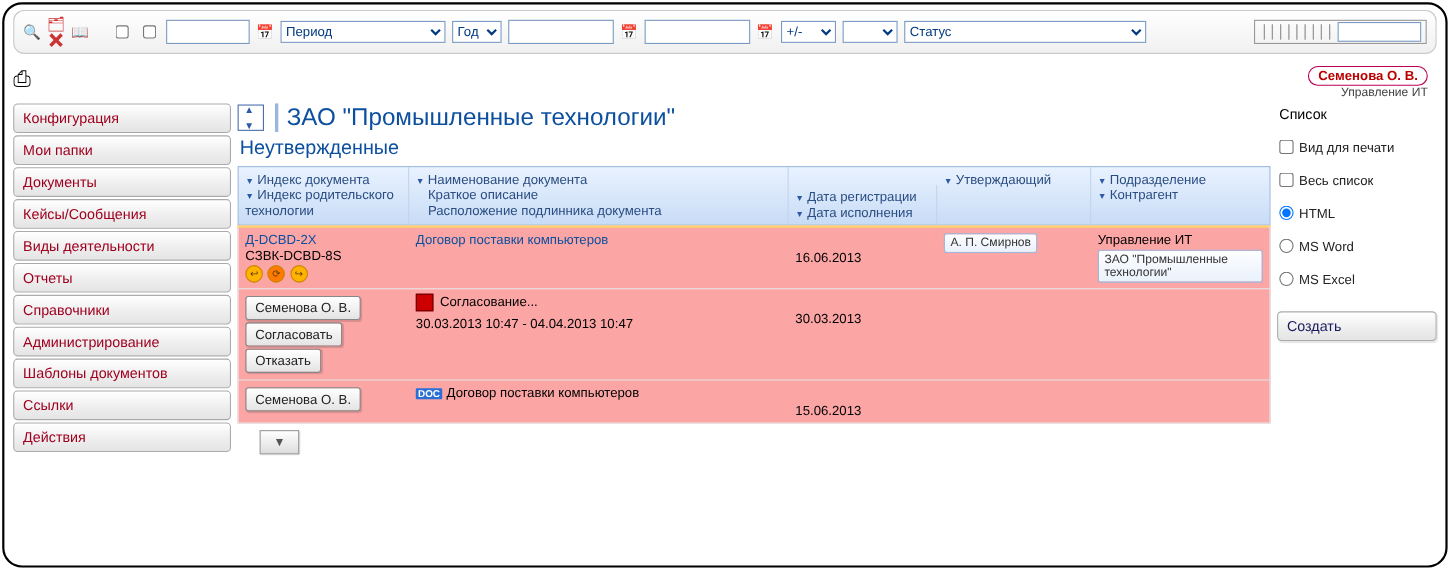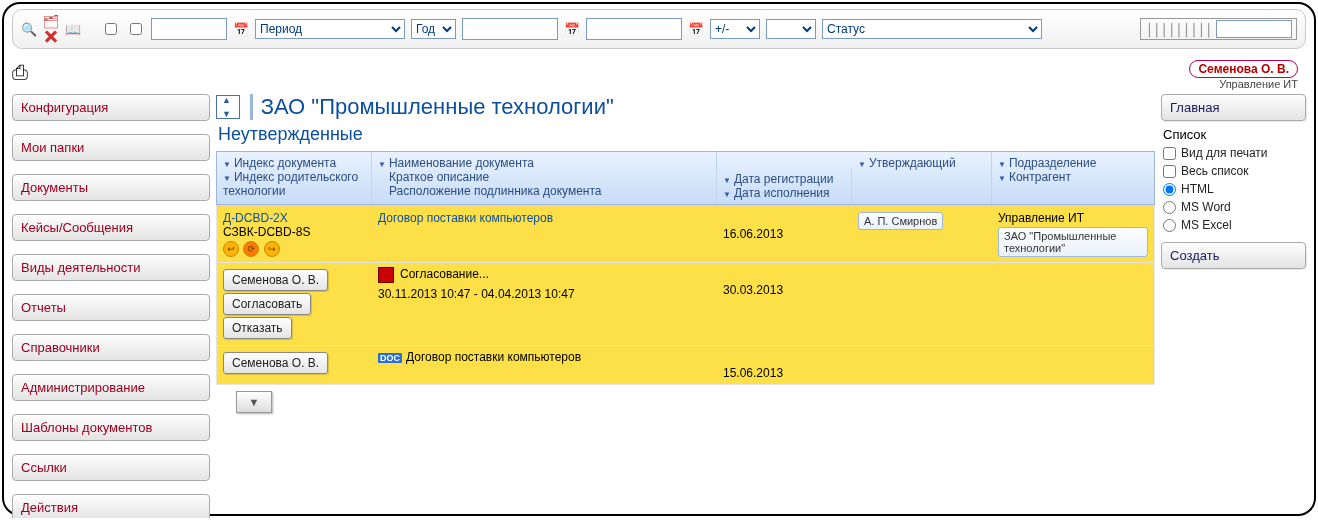--- a/index.html
+++ b/index.html
@@ -93,21 +93,21 @@
   
   .maingrid {
     display:flex;
     margin-top:4px;
     gap:6px;
   }
   .leftnav {
     width:198px;
     display:flex;
     flex-direction:column;
-    gap:13px;
+    gap:2px;
   }
   .nav-btn {
     background: linear-gradient(#ffffff,#f0f0f0 50%,#e4e4e4);
     border:1px solid #aaa;
     border-radius:4px;
     padding:5px 8px;
     text-align:left;
     font-size:13px;
     color:#a00020;
     cursor:pointer;
@@ -163,21 +163,21 @@
   .c2{width:345px;}
   .c3{width:135px;margin-top:16px;}
   .c4{width:140px;}
   .c5{flex:1;}
   
   .trow {
     display:flex;
     border:1px solid #e5e5e5;
     border-top:none;
     font-size:12px;
-    background:#fde047;
+    background:#fca5a5;
   }
   .trow.first{ border-top:2px solid #ffd76a;}
   .td { padding:4px 6px; box-sizing:border-box;}
   .td.c1{width:155px;}
   .td.c2{width:345px;}
   .td.c3{width:135px;}
   .td.c4{width:140px;}
   .td.c5{flex:1;}
   .link{color:#0b4f9e; cursor:pointer;}
   .chip {
@@ -237,21 +237,21 @@
     cursor:pointer;
     margin-bottom:4px;
     box-shadow:1px 1px 1px rgba(0,0,0,.1);
   }
   .rp-box {
     font-size:12px;
     color:#222;
     padding:2px 2px 6px 2px;
   }
   .rp-box .hdr{font-size:13px;color:#000;margin-bottom:4px;}
-  .opt { display:flex; align-items:flex-end; gap:5px; margin:4px 0;}
+  .opt { display:flex; align-items:flex-start; gap:5px; margin:16px 0;}
   .opt input{margin:0;}
 </style>
 </head>
 <body>
 
 <div class="frame">
 
   <div class="toolbar">
     <span class="tb-icon">🔍</span>
     <span class="tb-icon" style="color:#c33">🗂✖</span>
@@ -362,21 +362,21 @@
       </div>
 
       <div class="trow">
         <div class="td c1">
           <div class="mini-btn">Семенова О. В.</div>
           <div class="mini-btn">Согласовать</div>
           <div class="mini-btn">Отказать</div>
         </div>
         <div class="td c2">
           <div><span class="status-ico"></span><span>Согласование...</span></div>
-          <div style="margin-top:4px">30.11.2013 10:47 - 04.04.2013 10:47</div>
+          <div style="margin-top:4px">30.03.2013 10:47 - 04.04.2013 10:47</div>
         </div>
         <div class="td c3">30.03.2013</div>
         <div class="td c4"></div>
         <div class="td c5"></div>
       </div>
 
       <div class="trow">
         <div class="td c1">
           <div class="mini-btn">Семенова О. В.</div>
         </div>
@@ -387,21 +387,20 @@
         <div class="td c4"></div>
         <div class="td c5"></div>
       </div>
 
       <div class="scroll-down">
           <span>▼</span>
         </div>
     </div>
 
     <div class="rightpanel">
-      <div class="rp-btn">Главная</div>
       <div class="rp-box">
         <div class="hdr">Список</div>
         <label class="opt">
             <input type="checkbox" style="">
             <span>Вид для печати</span>
           </label>
         <label class="opt">
             <input type="checkbox" style="">
             <span>Весь список</span>
           </label>

